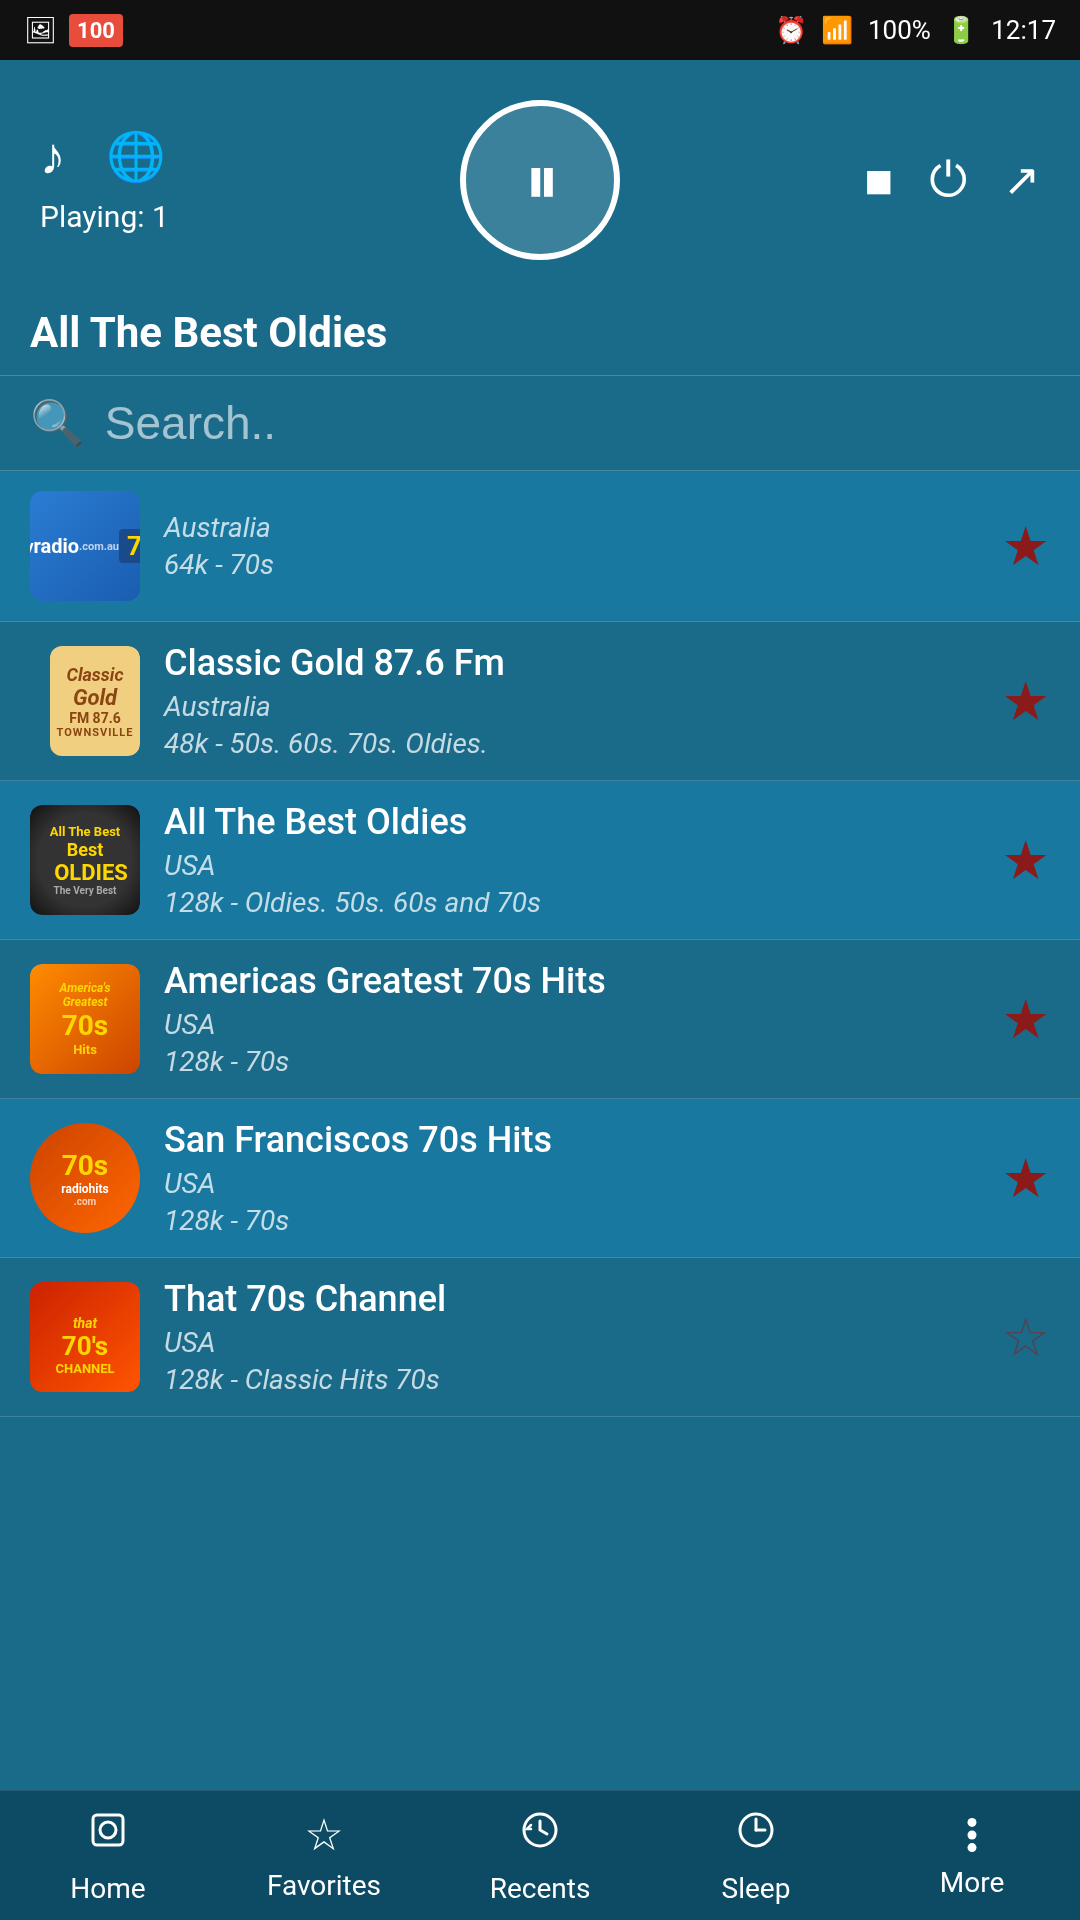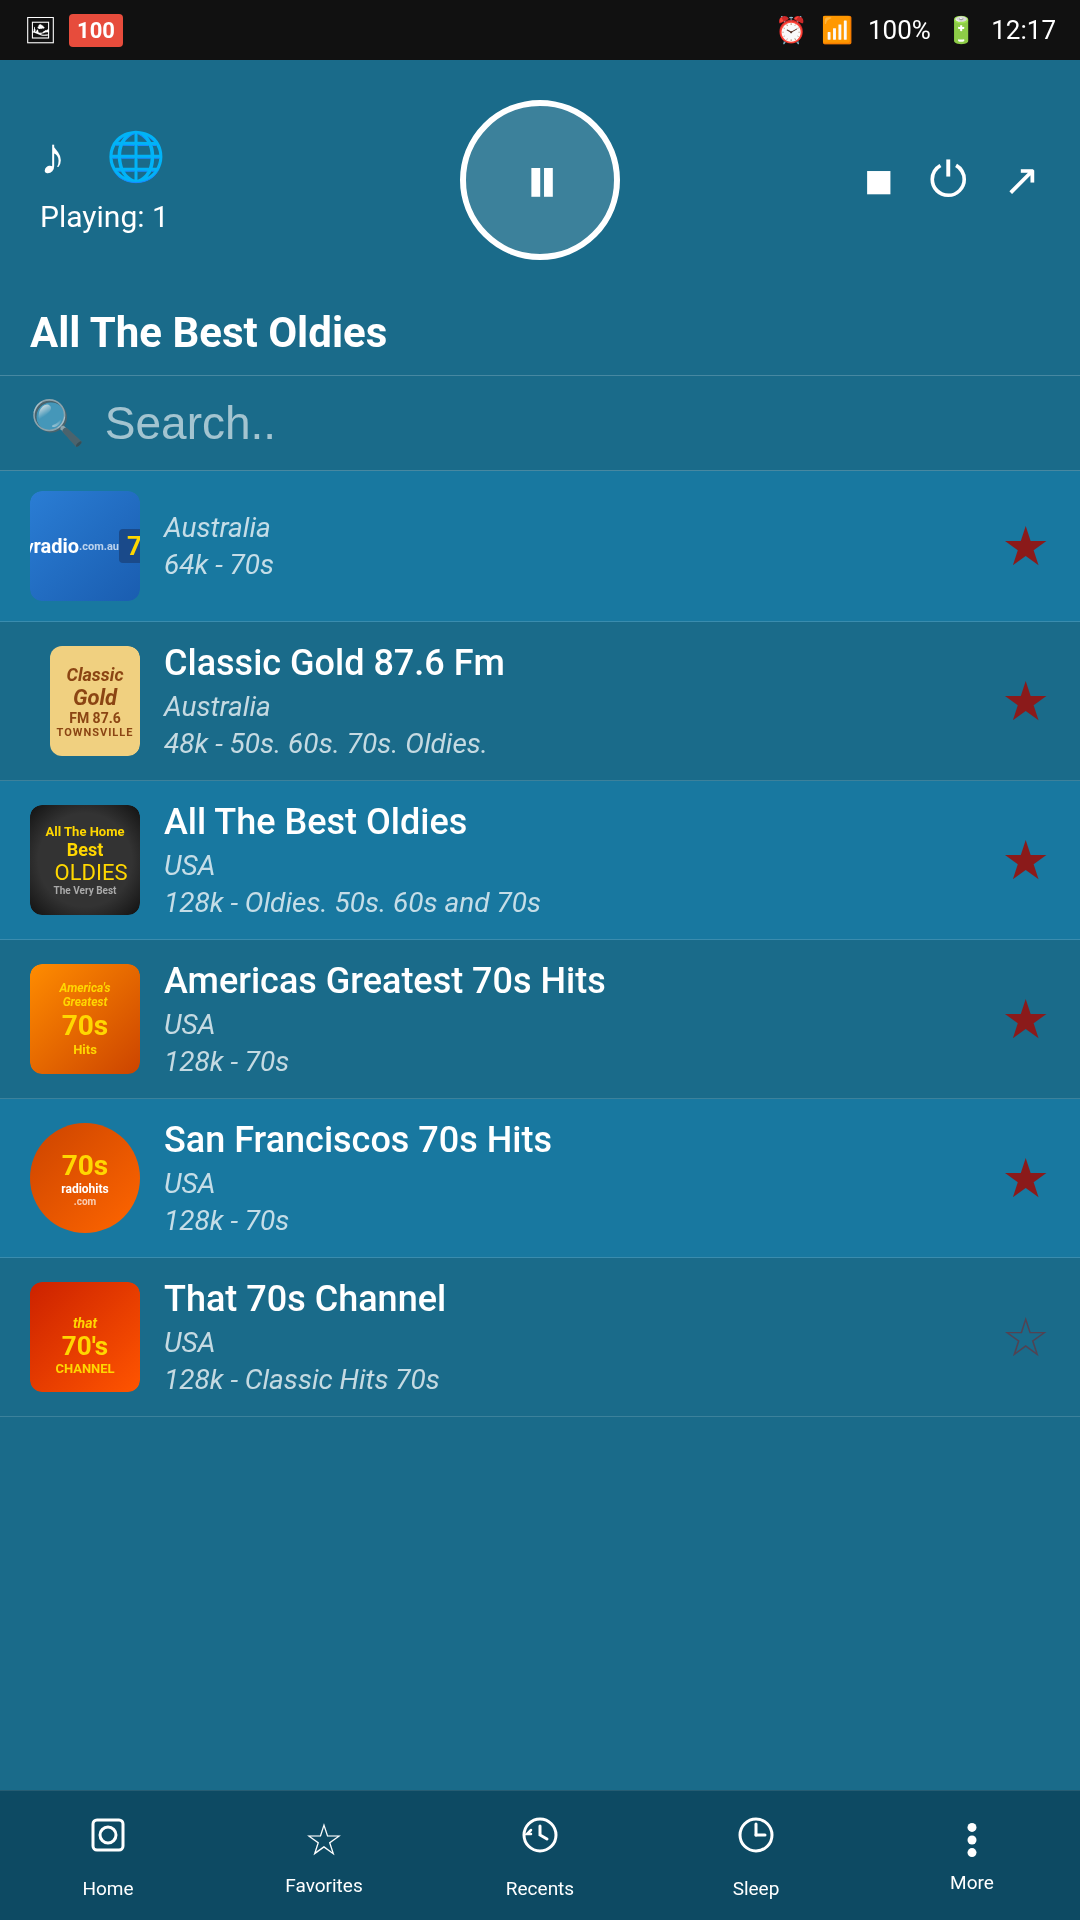--- a/index.html
+++ b/index.html
@@ -211,21 +211,21 @@
       align-items: center;
       gap: 8px;
       cursor: pointer;
       flex: 1;
     }
     .nav-icon {
       font-size: 46px;
       color: white;
     }
     .nav-label {
-      font-size: 19px;
+      font-size: 28px;
       color: white;
     }
 
     
     .totally-radio-logo {
       display: flex;
       align-items: center;
       justify-content: center;
       background: linear-gradient(135deg, #2a7dd4, #1a5db0);
       width: 100%;
@@ -259,21 +259,21 @@
       width: 100%;
       height: 100%;
       border-radius: 12px;
       display: flex;
       flex-direction: column;
       align-items: center;
       justify-content: center;
     }
     .oldies-top { font-size: 13px; color: #ffd700; font-weight: bold; }
     .oldies-best { font-size: 18px; color: #ffd700; font-weight: bold; }
-    .oldies-oldies { font-size: 22px; color: #ffd700; font-weight: normal; margin-left: 12px; }
+    .oldies-oldies { font-size: 22px; color: #ffd700; font-weight: bold; margin-left: 12px; }
 
     .americas-logo {
       background: linear-gradient(135deg, #ff8c00, #cc4400);
       width: 100%;
       height: 100%;
       border-radius: 12px;
       display: flex;
       flex-direction: column;
       align-items: center;
       justify-content: center;
@@ -400,21 +400,21 @@
       <div class="station-name">Classic Gold 87.6 Fm</div>
       <div class="station-country">Australia</div>
       <div class="station-meta">48k - 50s. 60s. 70s. Oldies.</div>
     </div>
     <span class="star-btn star-filled">★</span>
   </div>
 
   <div class="station-item">
     <div class="station-logo">
       <div class="oldies-logo">
-        <span class="oldies-top">All The Home</span>
+        <span class="oldies-top">All The Best</span>
         <span class="oldies-best">Best</span>
         <span class="oldies-oldies">OLDIES</span>
         <span style="font-size:10px; color:#aaa;">The Very Best</span>
       </div>
     </div>
     <div class="station-info">
       <div class="station-name">All The Best Oldies</div>
       <div class="station-country">USA</div>
       <div class="station-meta">128k - Oldies. 50s. 60s and 70s</div>
     </div>

